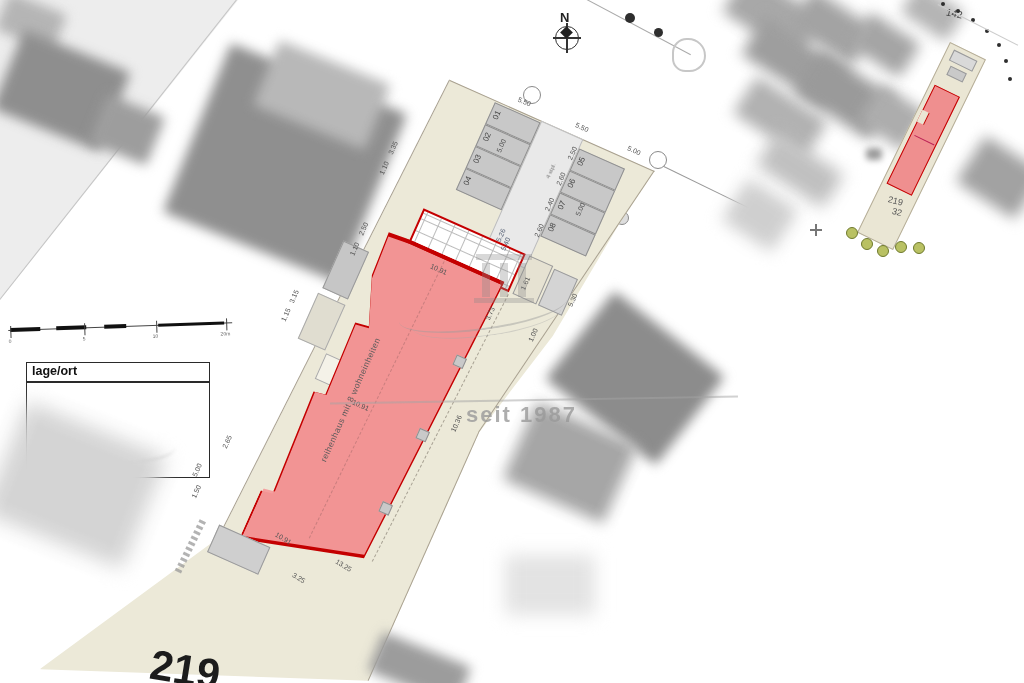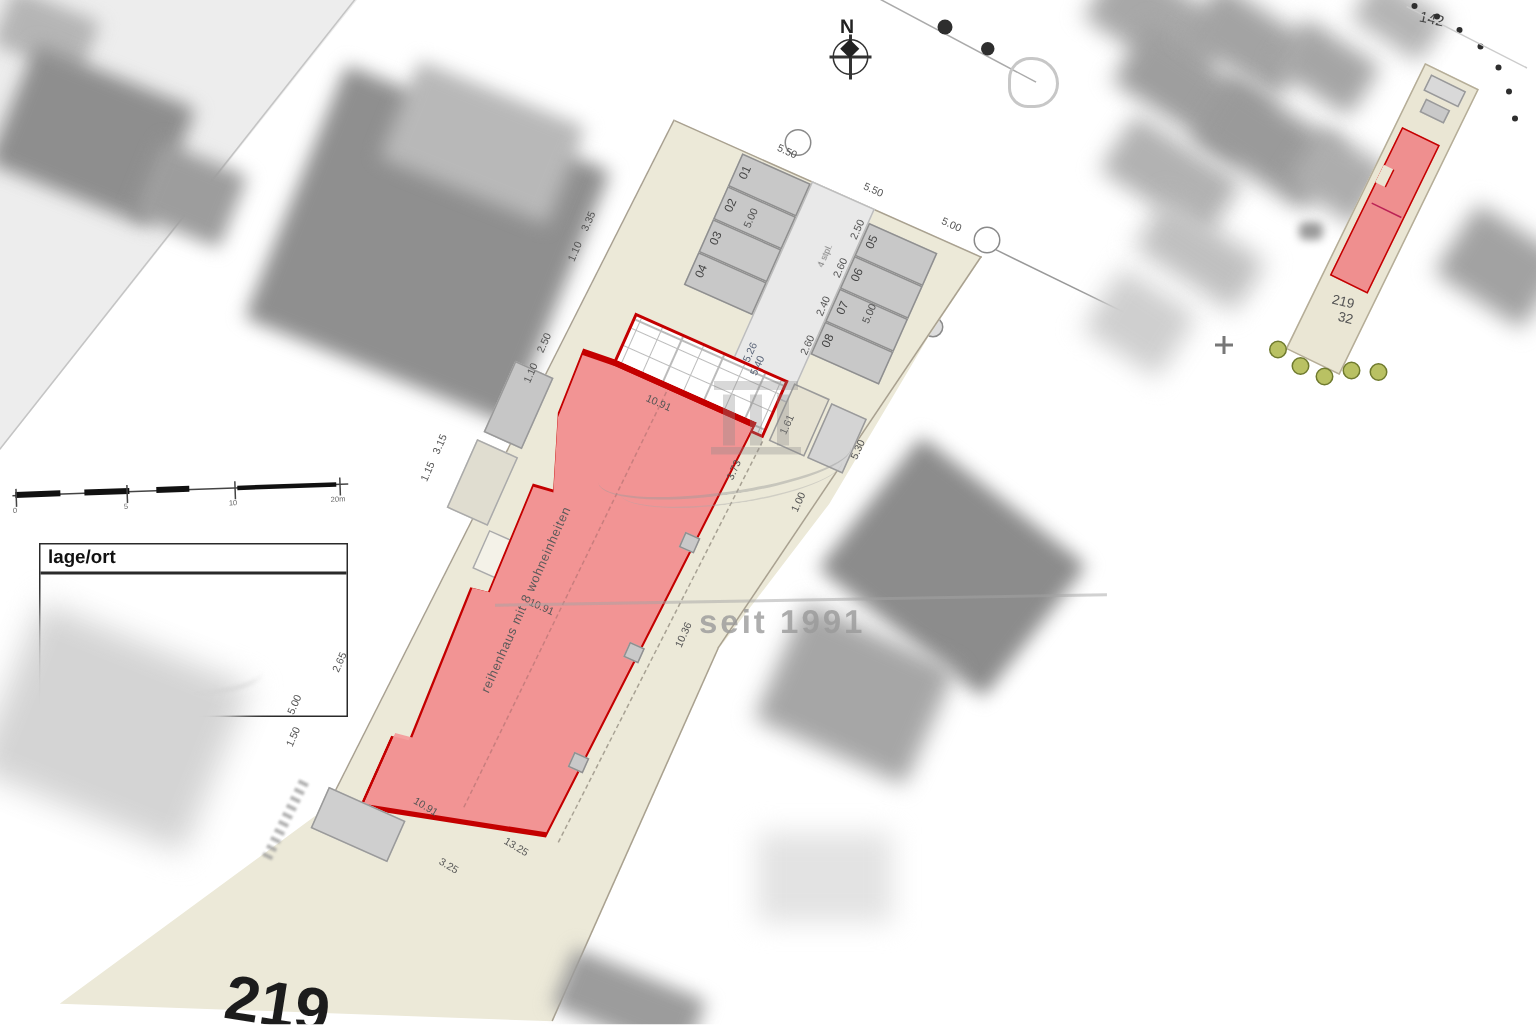--- a/index.html
+++ b/index.html
@@ -154,21 +154,21 @@
     <div style="left:2px;top:4px;width:1px;height:12px;background:#444;"></div>
     <div style="left:76px;top:4px;width:1px;height:12px;background:#444;"></div>
     <div style="left:148px;top:4px;width:1px;height:12px;background:#444;"></div>
     <div style="left:218px;top:4px;width:1px;height:12px;background:#444;"></div>
     <span style="left:0;top:16px;font-size:5px;color:#666;">0</span>
     <span style="left:74px;top:16px;font-size:5px;color:#666;">5</span>
     <span style="left:144px;top:16px;font-size:5px;color:#666;">10</span>
     <span style="left:212px;top:16px;font-size:5px;color:#666;">20m</span>
   </div>
 
-  <div style="left:26px;top:362px;width:206px;height:116px;background:#fff;border:1.5px solid #2a2a2a;">
+  <div style="left:26px;top:362px;width:184px;height:116px;background:#fff;border:1.5px solid #2a2a2a;">
     <span style="left:5px;top:1px;font-size:12.5px;font-weight:bold;color:#111;">lage/ort</span>
     <div style="left:0;top:18px;width:100%;height:1.5px;background:#2a2a2a;"></div>
     <div style="left:8px;top:68px;width:140px;height:34px;border-bottom:2px solid #c4c4c4;border-radius:50%;filter:blur(1.5px);"></div>
   </div>
 
   <div class="blob" style="left:0;top:2px;width:62px;height:40px;background:#b5b5b5;transform:rotate(22deg);"></div>
   <div class="blob" style="left:4px;top:48px;width:115px;height:85px;background:#8e8e8e;transform:rotate(22deg);"></div>
   <div class="blob" style="left:96px;top:104px;width:62px;height:52px;background:#9d9d9d;transform:rotate(22deg);"></div>
   <div class="blob" style="left:190px;top:72px;width:190px;height:182px;background:#8f8f8f;transform:rotate(22deg);"></div>
   <div class="blob" style="left:262px;top:60px;width:120px;height:70px;background:#b8b8b8;transform:rotate(22deg);"></div>
@@ -184,21 +184,21 @@
     <div style="left:476px;top:250px;width:56px;height:62px;opacity:.33;">
       <div style="left:0;top:4px;width:56px;height:6px;background:#8a8a8a;"></div>
       <div style="left:6px;top:13px;width:8px;height:34px;background:#8a8a8a;"></div>
       <div style="left:24px;top:13px;width:8px;height:34px;background:#8a8a8a;"></div>
       <div style="left:42px;top:13px;width:8px;height:34px;background:#8a8a8a;"></div>
       <div style="left:-2px;top:48px;width:60px;height:5px;background:#8a8a8a;"></div>
     </div>
     <div style="left:398px;top:290px;width:170px;height:40px;border-bottom:2px solid #9c9c9c;border-radius:50%;opacity:.45;transform:rotate(-8deg);"></div>
     <div style="left:412px;top:300px;width:150px;height:36px;border-bottom:1.5px solid #a8a8a8;border-radius:50%;opacity:.4;transform:rotate(-8deg);"></div>
     <div style="left:330px;top:399px;width:408px;height:2px;background:#a3a3a3;opacity:.5;transform:rotate(-1deg);"></div>
-    <span style="left:466px;top:402px;font-size:22px;font-weight:bold;color:#9a9a9a;opacity:.8;letter-spacing:2px;">seit 1991</span>
+    <span style="left:466px;top:402px;font-size:22px;font-weight:bold;color:#9a9a9a;opacity:.8;letter-spacing:2px;">seit 1987</span>
   </div>
 
   <div style="left:728px;top:0;width:296px;height:290px;z-index:10;">
 
     <div class="blob" style="left:0px;top:-10px;width:90px;height:50px;background:#a8a8a8;transform:rotate(33deg);filter:blur(7px);"></div>
     <div class="blob" style="left:17px;top:40px;width:100px;height:45px;background:#9e9e9e;transform:rotate(33deg);filter:blur(7px);"></div>
     <div class="blob" style="left:10px;top:95px;width:85px;height:45px;background:#b2b2b2;transform:rotate(33deg);filter:blur(7px);"></div>
     <div class="blob" style="left:67px;top:5px;width:75px;height:45px;background:#a3a3a3;transform:rotate(33deg);filter:blur(7px);"></div>
     <div class="blob" style="left:72px;top:70px;width:90px;height:50px;background:#9a9a9a;transform:rotate(33deg);filter:blur(7px);"></div>
     <div class="blob" style="left:32px;top:150px;width:80px;height:40px;background:#c0c0c0;transform:rotate(33deg);filter:blur(8px);"></div>

